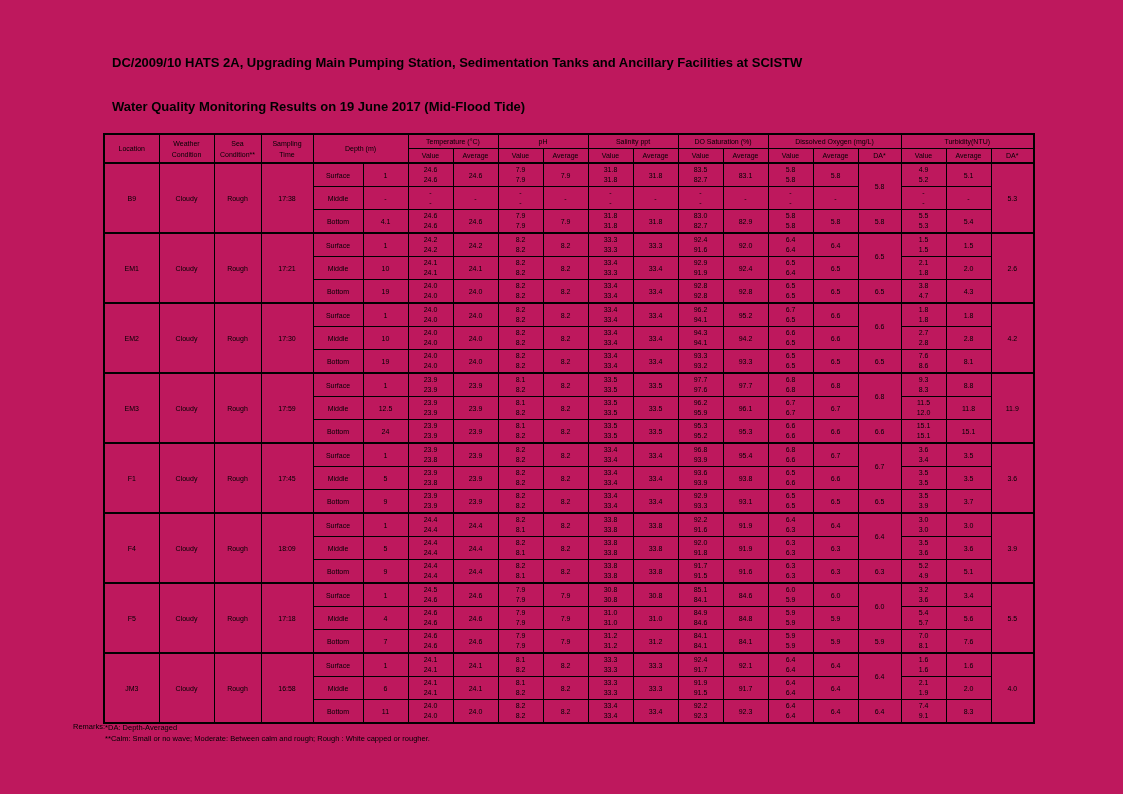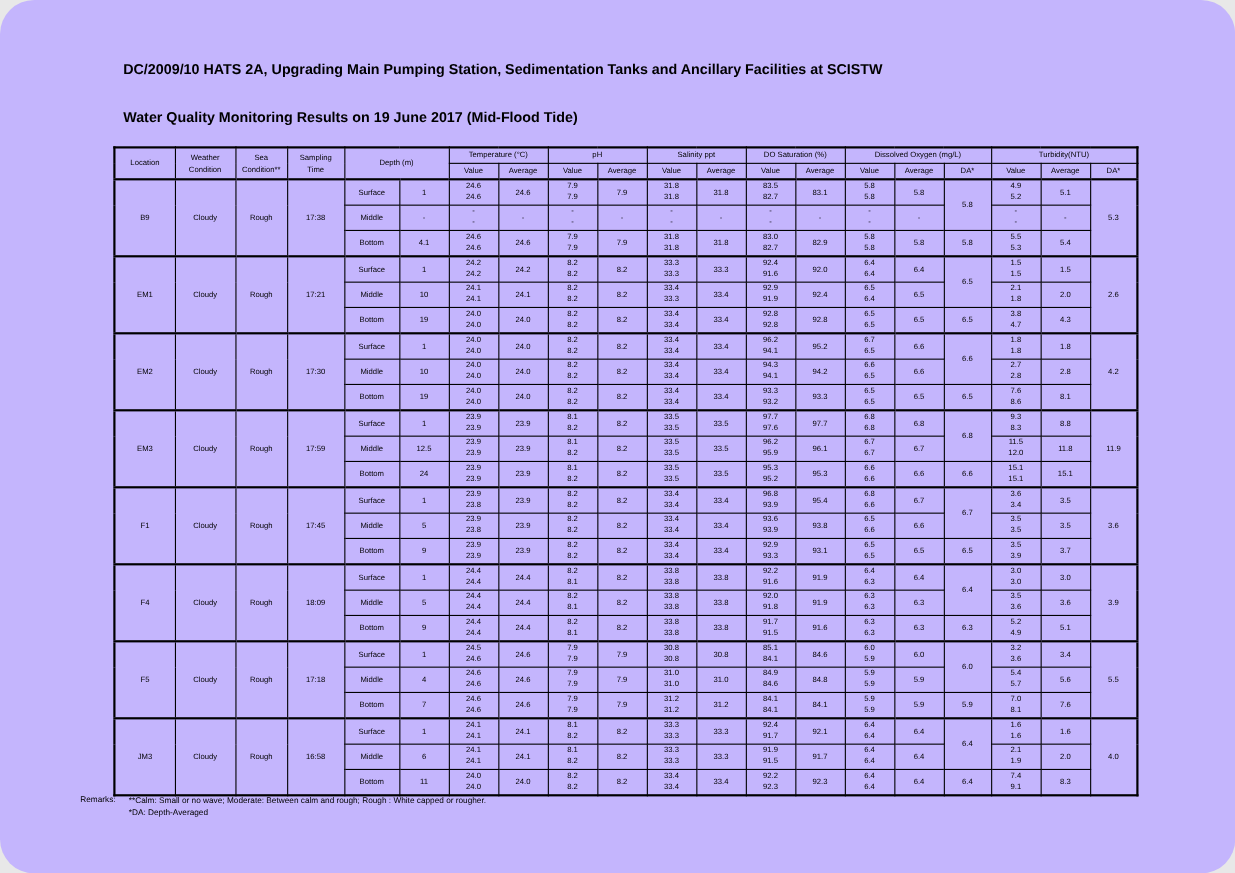--- a/index.html
+++ b/index.html
@@ -1,30 +1,30 @@
 <!DOCTYPE html>
 <html><head>
 <meta charset="utf-8">
 <style>
   html,body{margin:0;padding:0;background:#e8e8e8;}
-  .page{position:relative;width:1123px;height:794px;background:#c4b5fd;
-        font-family:"Liberation Sans","DejaVu Sans",sans-serif;overflow:hidden;border-radius:31px;}
+  .page{position:relative;width:1123px;height:794px;background:#be185d;
+        font-family:"Liberation Sans","DejaVu Sans",sans-serif;overflow:hidden;}
   .title{position:absolute;left:112px;top:55px;font-size:13px;font-weight:bold;color:#000;white-space:nowrap;}
   .subtitle{position:absolute;left:112px;top:99px;font-size:13px;font-weight:bold;color:#000;white-space:nowrap;}
   table.results{position:absolute;left:103px;top:133px;border-collapse:collapse;table-layout:fixed;
         border:2px solid #000;}
   .results th,.results td{border:1px solid #000;font-size:7px;font-weight:normal;color:#000;
         text-align:center;vertical-align:middle;padding:0;overflow:hidden;}
   .results thead th{height:13px;line-height:11px;}
   .results thead tr.subhead th{border-bottom:2px solid #000;}
   .results tbody td{height:22px;line-height:9px;}
   .results tbody tr.block-start td{border-top:2px solid #000;}
   .vcell div{line-height:10px;}
   .remarks{position:absolute;left:73px;top:722px;font-size:7.5px;color:#000;display:flex;}
-  .remarks .rlabel{margin-right:12px;}
+  .remarks .rlabel{}
   .remarks .rlines div{line-height:11px;}
 </style>
 </head>
 <body>
 
 <div class="page">
   <div class="title">DC/2009/10 HATS 2A, Upgrading Main Pumping Station, Sedimentation Tanks and Ancillary Facilities at SCISTW</div>
   <div class="subtitle">Water Quality Monitoring Results on 19 June 2017 (Mid-Flood Tide)</div>
 
   <table class="results">
@@ -962,17 +962,17 @@
             <div>9.1</div>
           </td>
           <td>8.3</td>
         </tr>
       </tbody>
   </table>
 
   <div class="remarks">
     <div class="rlabel">Remarks:</div>
     <div class="rlines">
+      <div>*DA: Depth-Averaged</div>
       <div>**Calm: Small or no wave; Moderate: Between calm and rough; Rough : White capped or rougher.</div>
-      <div>*DA: Depth-Averaged</div>
     </div>
   </div>
 </div>
 
 </body></html>

